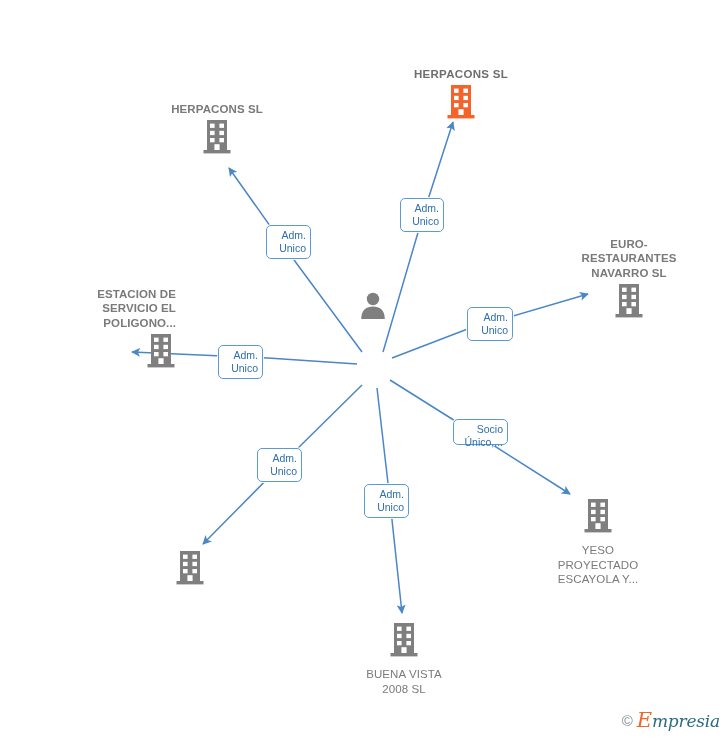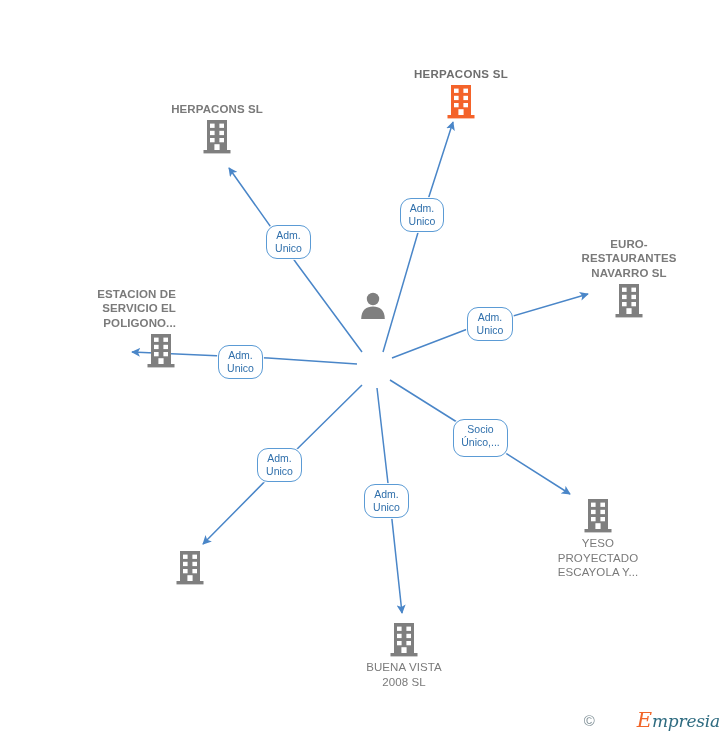--- a/index.html
+++ b/index.html
@@ -40,39 +40,39 @@
   }
   .node .caption {
     display: block;
     font-size: 11.5px;
     line-height: 14.5px;
     color: #7a7a7a;
     letter-spacing: .1px;
     white-space: pre-line;
   }
   .node.label-above .caption { margin-bottom: 3px; font-weight: bold; }
-  .node.label-below .caption { margin-top: 2px; }
+  .node.label-below .caption { margin-top: 9px; }
   .node.highlight .caption {
     color: #6e6e6e;
     font-weight: bold;
     letter-spacing: .3px;
   }
 
   
   .rel {
     position: absolute;
     z-index: 5;
     box-sizing: border-box;
     background: #ffffff;
     border: 1px solid #5b9bd5;
-    border-radius: 11px;
+    border-radius: 5px;
     color: #2f6fab;
     font-size: 10.5px;
     line-height: 13px;
-    text-align: center;
+    text-align: right;
     padding: 3px 4px 4px;
     white-space: pre-line;
     box-shadow: 0 0 0 1px rgba(255,255,255,.9);
   }
 
   
   #watermark {
     position: absolute;
     right: 8px;
     bottom: 8px;
@@ -85,21 +85,20 @@
   #watermark .copy {
     color: #7f8f96;
     font-size: 15px;
   }
   #watermark .wordmark {
     font-family: "DejaVu Serif", serif;
     font-style: italic;
     font-size: 17px;
     color: #2e6b80;
     letter-spacing: -.2px;
-    margin-left: 38px;
   }
   #watermark .wordmark .cap {
     color: #f1662a;
     font-size: 21px;
   }
 </style>
 </head>
 <body>
 
 <div id="graph">
@@ -239,21 +238,21 @@
 
   <div id="relation-labels">
       <div class="rel" style="left: 400px; top: 198px; width: 44px; height: 34px;">Adm.
 Unico</div>
       <div class="rel" style="left: 266px; top: 225px; width: 45px; height: 34px;">Adm.
 Unico</div>
       <div class="rel" style="left: 467px; top: 307px; width: 46px; height: 34px;">Adm.
 Unico</div>
       <div class="rel" style="left: 218px; top: 345px; width: 45px; height: 34px;">Adm.
 Unico</div>
-      <div class="rel" style="left: 453px; top: 419px; width: 55px; height: 38px;">Socio
+      <div class="rel" style="left: 453px; top: 419px; width: 55px; height: 26px;">Socio
 Único,...</div>
       <div class="rel" style="left: 257px; top: 448px; width: 45px; height: 34px;">Adm.
 Unico</div>
       <div class="rel" style="left: 364px; top: 484px; width: 45px; height: 34px;">Adm.
 Unico</div>
     </div>
 
   <div id="watermark">
     <span class="copy">©</span>
     <span class="wordmark"><span class="cap">E</span><span>mpresia</span></span>

